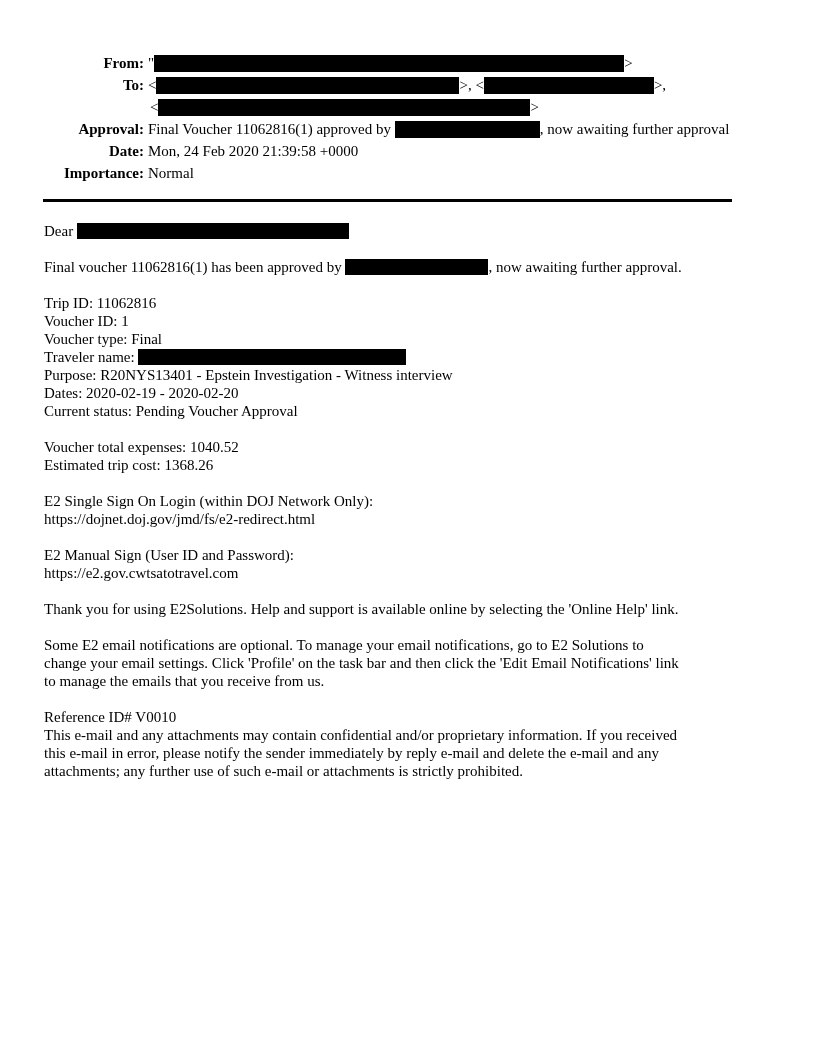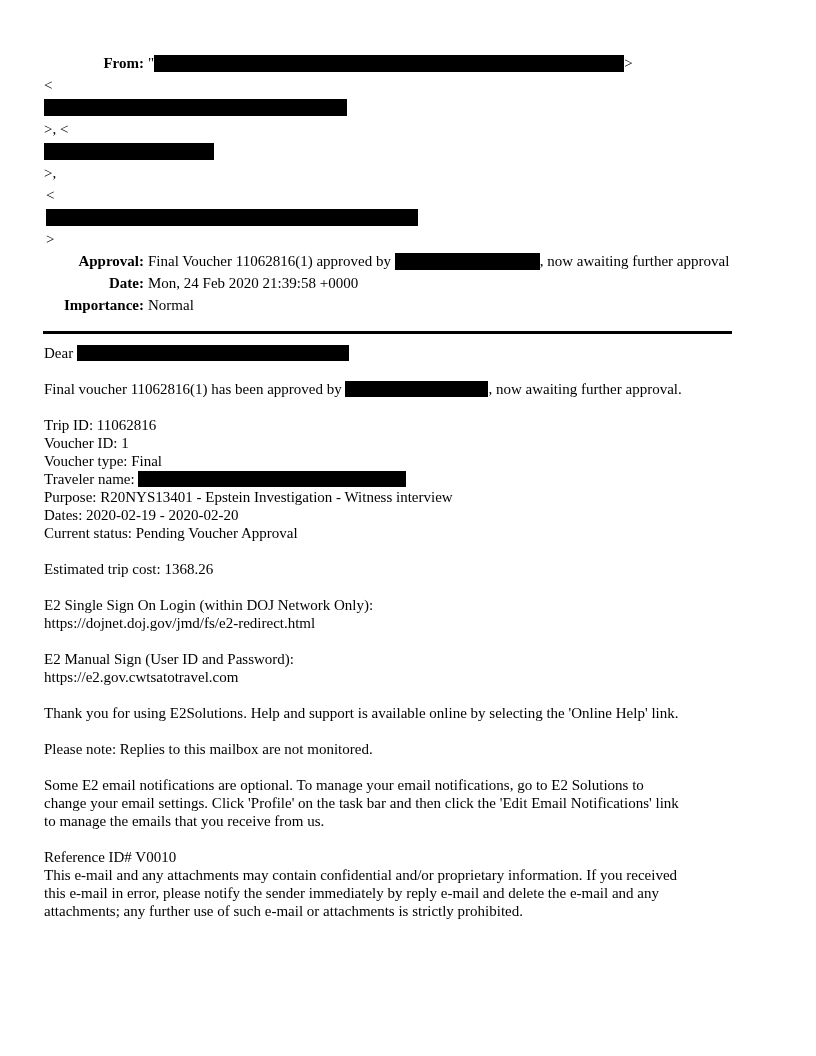--- a/index.html
+++ b/index.html
@@ -32,35 +32,36 @@
   .email-headers .redaction { height: 17px; vertical-align: -4px; }
   
   .rule {
     height: 3px;
     background: #000000;
     margin-top: 15px;
     width: 729px;
     margin-left: -1px;
   }
   
-  .email-body { margin-top: 10px; line-height: 18px; }
+  .email-body { margin-top: 20px; line-height: 18px; }
   .para { margin-bottom: 18px; }
   .para:last-child { margin-bottom: 0; }
 </style>
 </head>
 <body>
 
 <div class="page">
 
   <div class="email-headers">
     <div class="hrow">
       <div class="hlabel">From:</div>
       <div class="hvalue">"<span class="redaction" style="width: 470px;"></span>&gt;</div>
     </div>
     <div class="hrow">
+      <div class="hlabel">To:</div>
       <div class="hvalue wrap">
         <div>&lt;<span class="redaction" style="width: 303px;"></span>&gt;, &lt;<span class="redaction" style="width: 170px;"></span>&gt;,</div>
         <div class="to-cont">&lt;<span class="redaction" style="width: 372px;"></span>&gt;</div>
       </div>
     </div>
     <div class="hrow">
       <div class="hlabel">Approval:</div>
       <div class="hvalue">Final Voucher 11062816(1) approved by <span class="redaction" style="width: 145px;"></span>, now awaiting further approval</div>
     </div>
     <div class="hrow">
@@ -85,36 +86,36 @@
       <div>Trip ID: 11062816</div>
       <div>Voucher ID: 1</div>
       <div>Voucher type: Final</div>
       <div>Traveler name: <span class="redaction" style="width: 268px;"></span></div>
       <div>Purpose: R20NYS13401 - Epstein Investigation - Witness interview</div>
       <div>Dates: 2020-02-19 - 2020-02-20</div>
       <div>Current status: Pending Voucher Approval</div>
     </div>
 
     <div class="para">
+      <div>Voucher total expenses: 1040.52</div>
       <div>Estimated trip cost: 1368.26</div>
     </div>
 
     <div class="para">
       <div>E2 Single Sign On Login (within DOJ Network Only):</div>
       <div>https://dojnet.doj.gov/jmd/fs/e2-redirect.html</div>
     </div>
 
     <div class="para">
       <div>E2 Manual Sign (User ID and Password):</div>
       <div>https://e2.gov.cwtsatotravel.com</div>
     </div>
 
     <div class="para">Thank you for using E2Solutions. Help and support is available online by selecting the 'Online Help' link.</div>
 
-    <div class="para">Please note: Replies to this mailbox are not monitored.</div>
 
     <div class="para">Some E2 email notifications are optional. To manage your email notifications, go to E2 Solutions to change your email settings. Click 'Profile' on the task bar and then click the 'Edit Email Notifications' link to manage the emails that you receive from us.</div>
 
     <div class="para">
       <div>Reference ID# V0010</div>
       <div>This e-mail and any attachments may contain confidential and/or proprietary information. If you received this e-mail in error, please notify the sender immediately by reply e-mail and delete the e-mail and any attachments; any further use of such e-mail or attachments is strictly prohibited.</div>
     </div>
 
   </div>
 </div>

